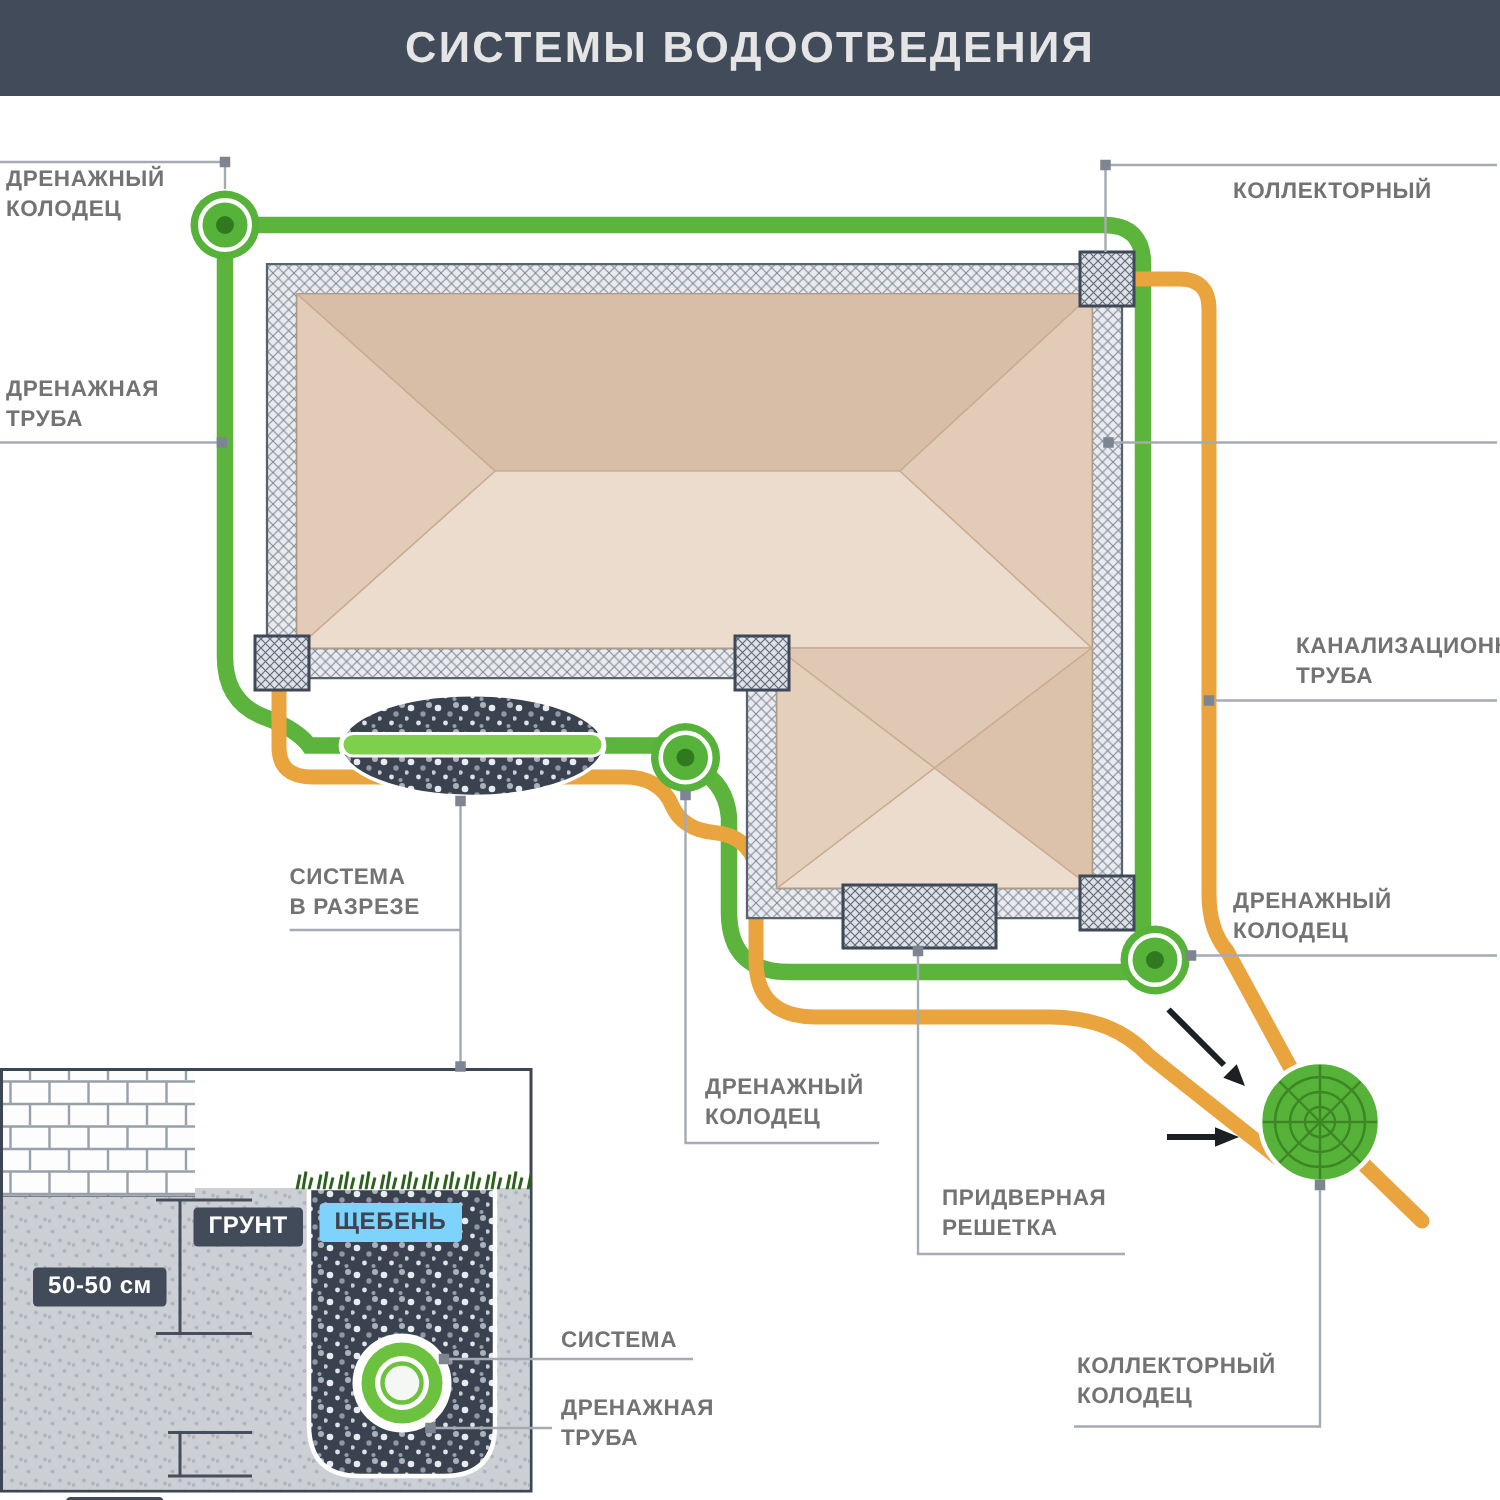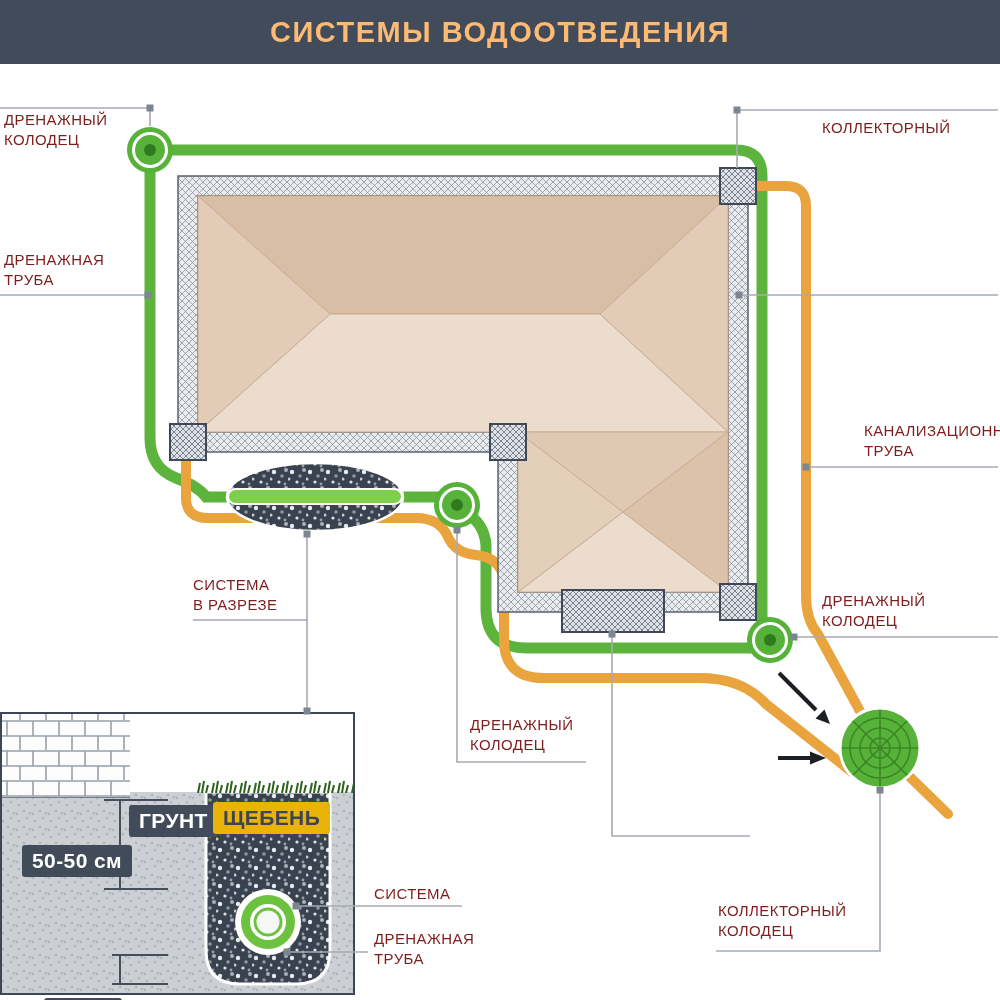--- a/index.html
+++ b/index.html
@@ -1,27 +1,27 @@
 <!DOCTYPE html>
 <html><head>
 <meta charset="utf-8">
 <style>
   *{margin:0;padding:0;box-sizing:border-box}
   html,body{width:1000px;height:1000px;background:#fff;font-family:"Liberation Sans",sans-serif}
   .canvas{position:relative;width:1000px;height:1000px;overflow:hidden;background:#fff}
   .hdr{position:absolute;top:0;left:0;width:1000px;height:64px;background:#414b59;
        display:flex;align-items:center;justify-content:center;z-index:5}
-  .hdr .title{color:#fdba74;font-size:29px;font-weight:bold;letter-spacing:1.5px}
+  .hdr .title{color:#e5e5e5;font-size:29px;font-weight:bold;letter-spacing:1.5px}
   svg.diagram{position:absolute;top:0;left:0;z-index:1}
-  .lbl{position:absolute;color:#7f1d1d;font-size:15px;font-weight:normal;line-height:20px;
+  .lbl{position:absolute;color:#737373;font-size:15px;font-weight:bold;line-height:20px;
        letter-spacing:.4px;white-space:pre-line;z-index:3}
-  .badge{position:absolute;font-size:21px;font-weight:bold;letter-spacing:.4px;
+  .badge{position:absolute;font-size:16px;font-weight:bold;letter-spacing:.4px;
          padding:4px 10px;border-radius:3px;z-index:4}
   .badge.dark{background:#414b59;color:#fff}
-  .badge.light{background:#eab308;color:#3d4553}
+  .badge.light{background:#7dd3fc;color:#3d4553}
 </style>
 </head>
 <body>
 
 <div class="canvas">
 
   <div class="hdr">
     <div class="title">СИСТЕМЫ ВОДООТВЕДЕНИЯ</div>
   </div>
 
@@ -186,20 +186,22 @@
   <div class="lbl" style="left:4px;top:250px">ДРЕНАЖНАЯ
 ТРУБА</div>
   <div class="lbl" style="left:864px;top:421px">КАНАЛИЗАЦИОННАЯ
 ТРУБА</div>
   <div class="lbl" style="left:822px;top:591px">ДРЕНАЖНЫЙ
 КОЛОДЕЦ</div>
   <div class="lbl" style="left:193px;top:575px">СИСТЕМА
 В РАЗРЕЗЕ</div>
   <div class="lbl" style="left:470px;top:715px">ДРЕНАЖНЫЙ
 КОЛОДЕЦ</div>
+  <div class="lbl" style="left:628px;top:789px">ПРИДВЕРНАЯ
+РЕШЕТКА</div>
   <div class="lbl" style="left:718px;top:901px">КОЛЛЕКТОРНЫЙ
 КОЛОДЕЦ</div>
   <div class="lbl" style="left:374px;top:884px">СИСТЕМА</div>
   <div class="lbl" style="left:374px;top:929px">ДРЕНАЖНАЯ
 ТРУБА</div>
 
   <div class="badge dark" style="left:129px;top:805px">ГРУНТ</div>
   <div class="badge light" style="left:213px;top:802px">ЩЕБЕНЬ</div>
   <div class="badge dark" style="left:22px;top:845px">50-50 см</div>
   <div class="badge dark" style="left:44px;top:998px">10 см</div>

